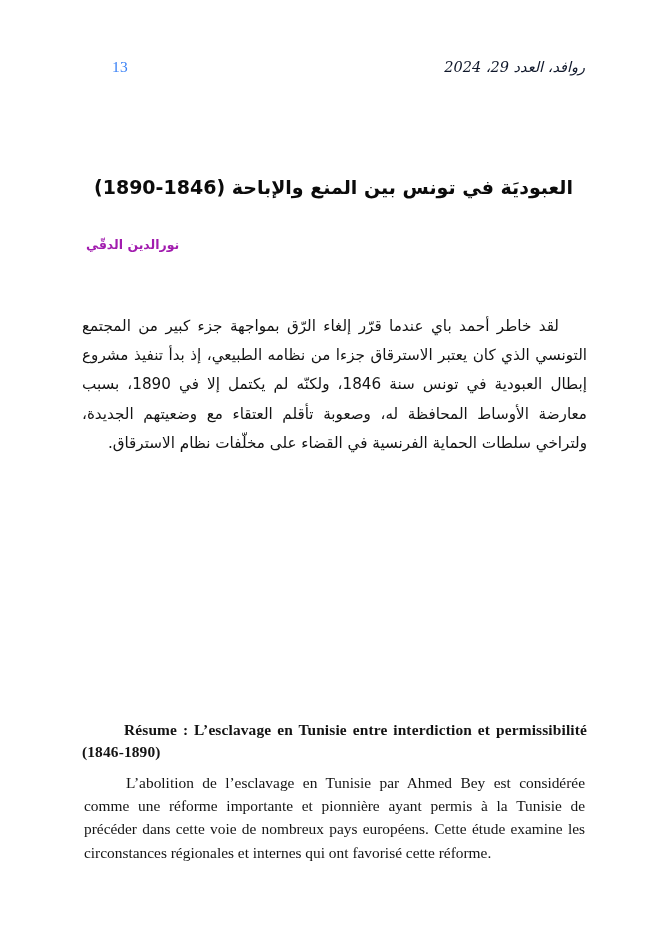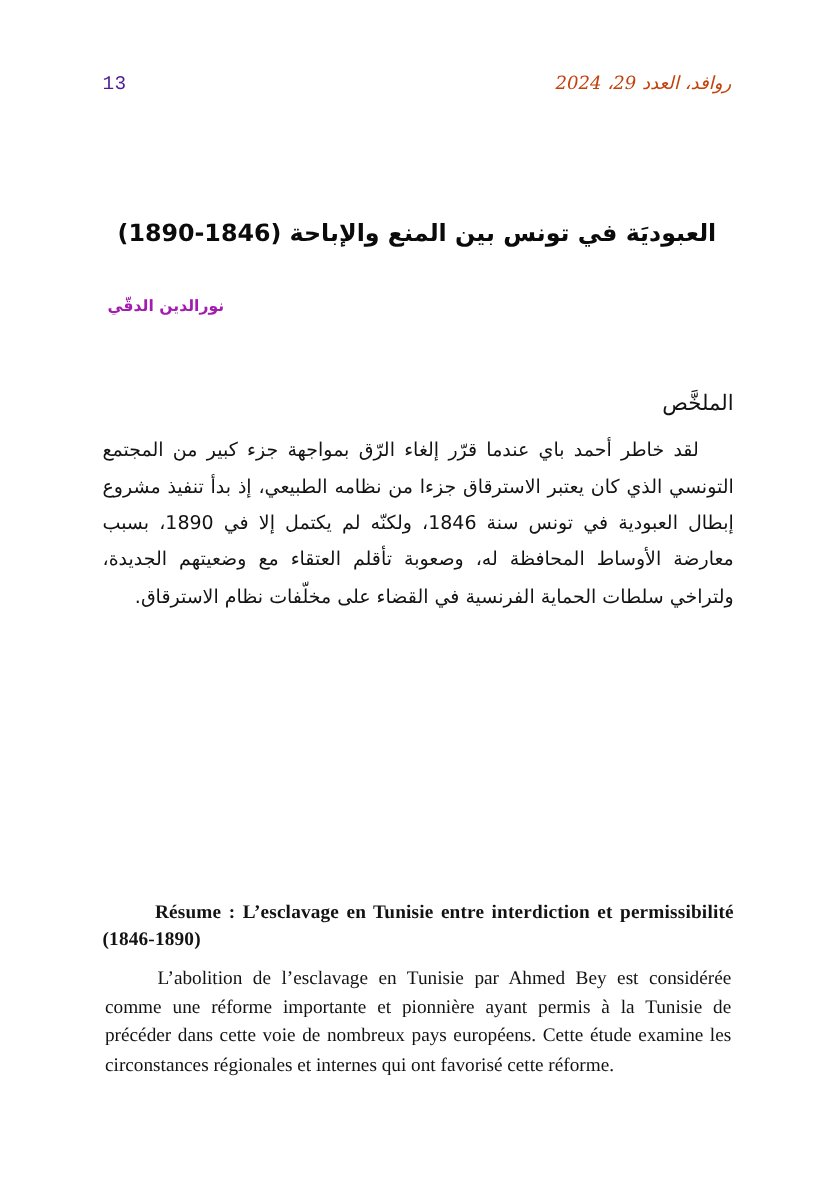--- a/index.html
+++ b/index.html
@@ -28,32 +28,33 @@
     position: absolute;
     top: 58px;
     left: 82px;
     right: 82px;
     height: 26px;
     display: flex;
     align-items: baseline;
     justify-content: space-between;
   }
   .folio {
-    font-family: Liberation Mono, monospace;
+    font-family: Liberation Serif, serif;
     font-size: 15.5px;
-    color: #4c1d95;
+    color: #3b82f6;
     letter-spacing: 0.2px;
+    margin-left: 30px;
   }
   .journal-info {
     font-family: "DejaVu Serif", "Liberation Serif", serif;
     font-size: 14.5px;
     font-style: italic;
     direction: rtl;
     unicode-bidi: isolate;
-    color: #c2410c;
+    color: #0f172a;
     white-space: nowrap;
   }
 
   
   .article-title {
     position: absolute;
     top: 160px;
     left: 60px;
     right: 60px;
     text-align: center;
@@ -155,21 +156,20 @@
   <div class="running-head">
     <span class="folio">13</span>
     <span class="journal-info">روافد، العدد 29، 2024</span>
   </div>
 
   <h1 class="article-title">العبوديَة في تونس بين المنع والإباحة (1846-1890)</h1>
 
   <div class="author">نورالدين الدقّي</div>
 
   <section class="abstract-ar">
-    <h2 class="abstract-heading">الملخَّص</h2>
 
 
     <p class="para-ar">لقد خاطر أحمد باي عندما قرّر إلغاء الرّق بمواجهة جزء كبير من المجتمع التونسي الذي كان يعتبر الاسترقاق جزءا من نظامه الطبيعي، إذ بدأ تنفيذ مشروع إبطال العبودية في تونس سنة 1846، ولكنّه لم يكتمل إلا في 1890، بسبب معارضة الأوساط المحافظة له، وصعوبة تأقلم العتقاء مع وضعيتهم الجديدة، ولتراخي سلطات الحماية الفرنسية في القضاء على مخلّفات نظام الاسترقاق.</p>
 
   </section>
 
   <section class="resume-fr">
     <p class="resume-heading">
       <span>Résume</span>
       <span>:</span>

